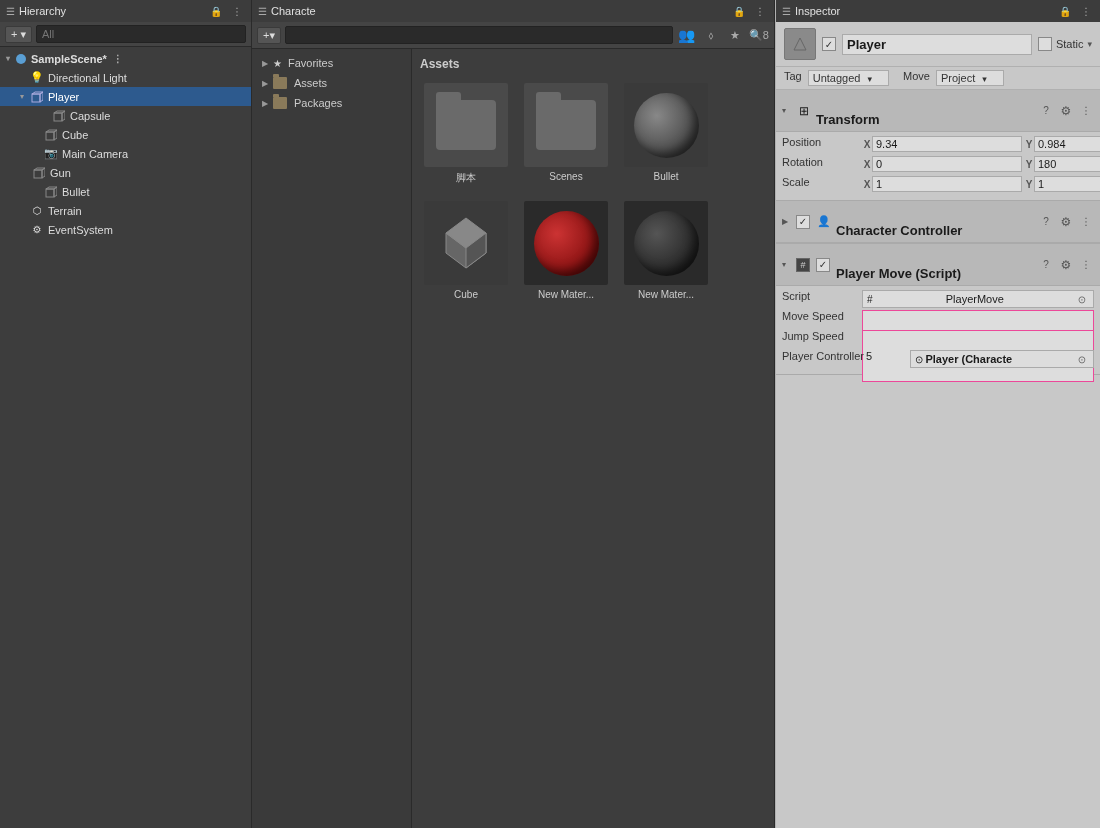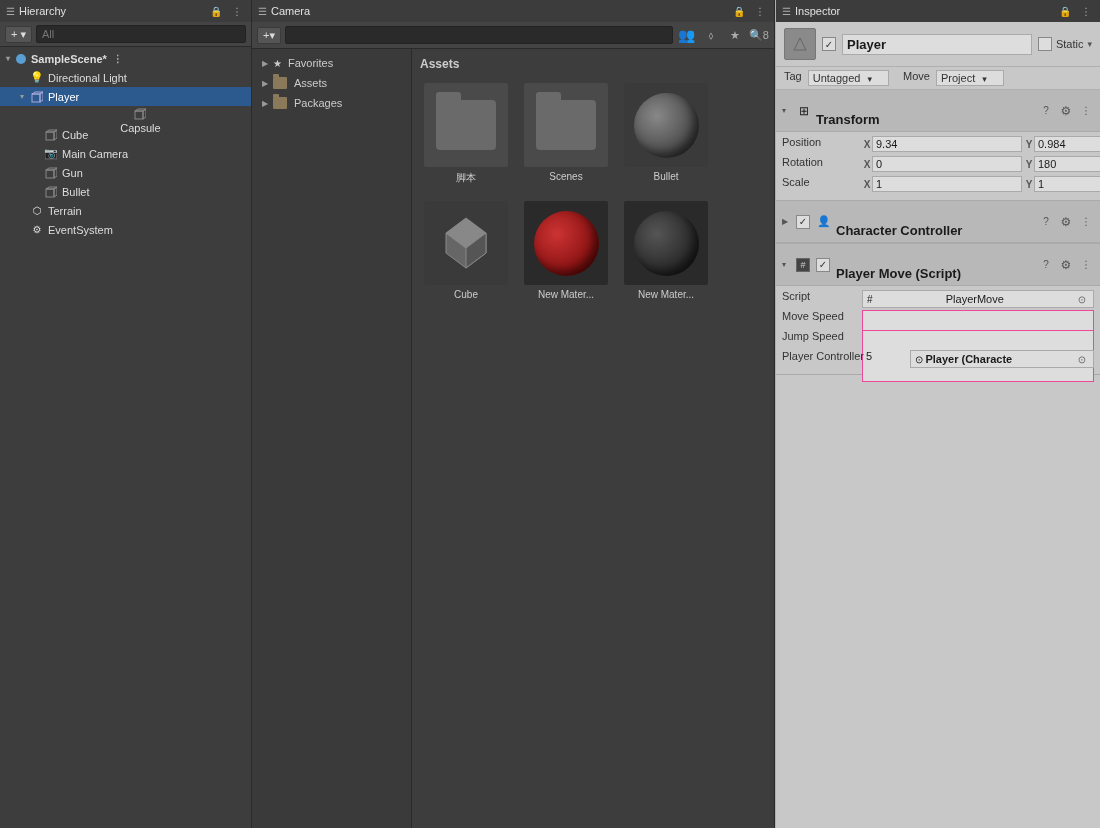--- a/index.html
+++ b/index.html
@@ -534,21 +534,21 @@
         <span class="tree-icon">
           <svg class="cube-svg-icon" viewBox="0 0 12 12" fill="none">
             <rect x="1" y="3" width="8" height="8" stroke="#aad" stroke-width="1" fill="none"></rect>
             <polygon points="1,3 4,1 12,1 9,3" stroke="#aad" stroke-width="1" fill="none"></polygon>
             <polygon points="9,3 12,1 12,9 9,11" stroke="#aad" stroke-width="1" fill="none"></polygon>
           </svg>
         </span>
         <span>Player</span>
       </div>
 
-      <div class="tree-item" style="padding-left: 30px; flex-direction: column;">
+      <div class="tree-item" style="padding-left: 38px;">
         <span class="tree-arrow"></span>
         <span class="tree-icon">
           <svg class="cube-svg-icon" viewBox="0 0 12 12" fill="none">
             <rect x="1" y="3" width="8" height="8" stroke="#888" stroke-width="1" fill="none"></rect>
             <polygon points="1,3 4,1 12,1 9,3" stroke="#888" stroke-width="1" fill="none"></polygon>
             <polygon points="9,3 12,1 12,9 9,11" stroke="#888" stroke-width="1" fill="none"></polygon>
           </svg>
         </span>
         <span>Capsule</span>
       </div>
@@ -564,21 +564,21 @@
         </span>
         <span>Cube</span>
       </div>
 
       <div class="tree-item" style="padding-left: 30px;">
         <span class="tree-arrow"></span>
         <span class="tree-icon" style="font-size:11px;">📷</span>
         <span>Main Camera</span>
       </div>
 
-      <div class="tree-item" style="padding-left: 30px;">
+      <div class="tree-item" style="padding-left: 18px;">
         <span class="tree-arrow"></span>
         <span class="tree-icon">
           <svg class="cube-svg-icon" viewBox="0 0 12 12" fill="none">
             <rect x="1" y="3" width="8" height="8" stroke="#888" stroke-width="1" fill="none"></rect>
             <polygon points="1,3 4,1 12,1 9,3" stroke="#888" stroke-width="1" fill="none"></polygon>
             <polygon points="9,3 12,1 12,9 9,11" stroke="#888" stroke-width="1" fill="none"></polygon>
           </svg>
         </span>
         <span>Gun</span>
       </div>
@@ -605,21 +605,21 @@
         <span class="tree-arrow"></span>
         <span class="tree-icon" style="font-size:10px;">⚙</span>
         <span>EventSystem</span>
       </div>
     </div>
   </div>
 
   <div class="project-panel">
     <div class="panel-header">
       <span style="font-size:10px;color:#aaa;">☰</span>
-      <span class="title">Camera</span>
+      <span class="title">Characte</span>
       <div class="spacer"></div>
       <div class="icon-btn">🔒</div>
       <div class="icon-btn">⋮</div>
     </div>
     <div class="project-toolbar">
       <button class="add-btn">+▾</button>
       <input type="text" style="flex: 1 1 0%;" placeholder="">
       <div class="icon-btn" style="font-size:14px;">👥</div>
       <div class="icon-btn">⬨</div>
       <div class="icon-btn">★</div>

